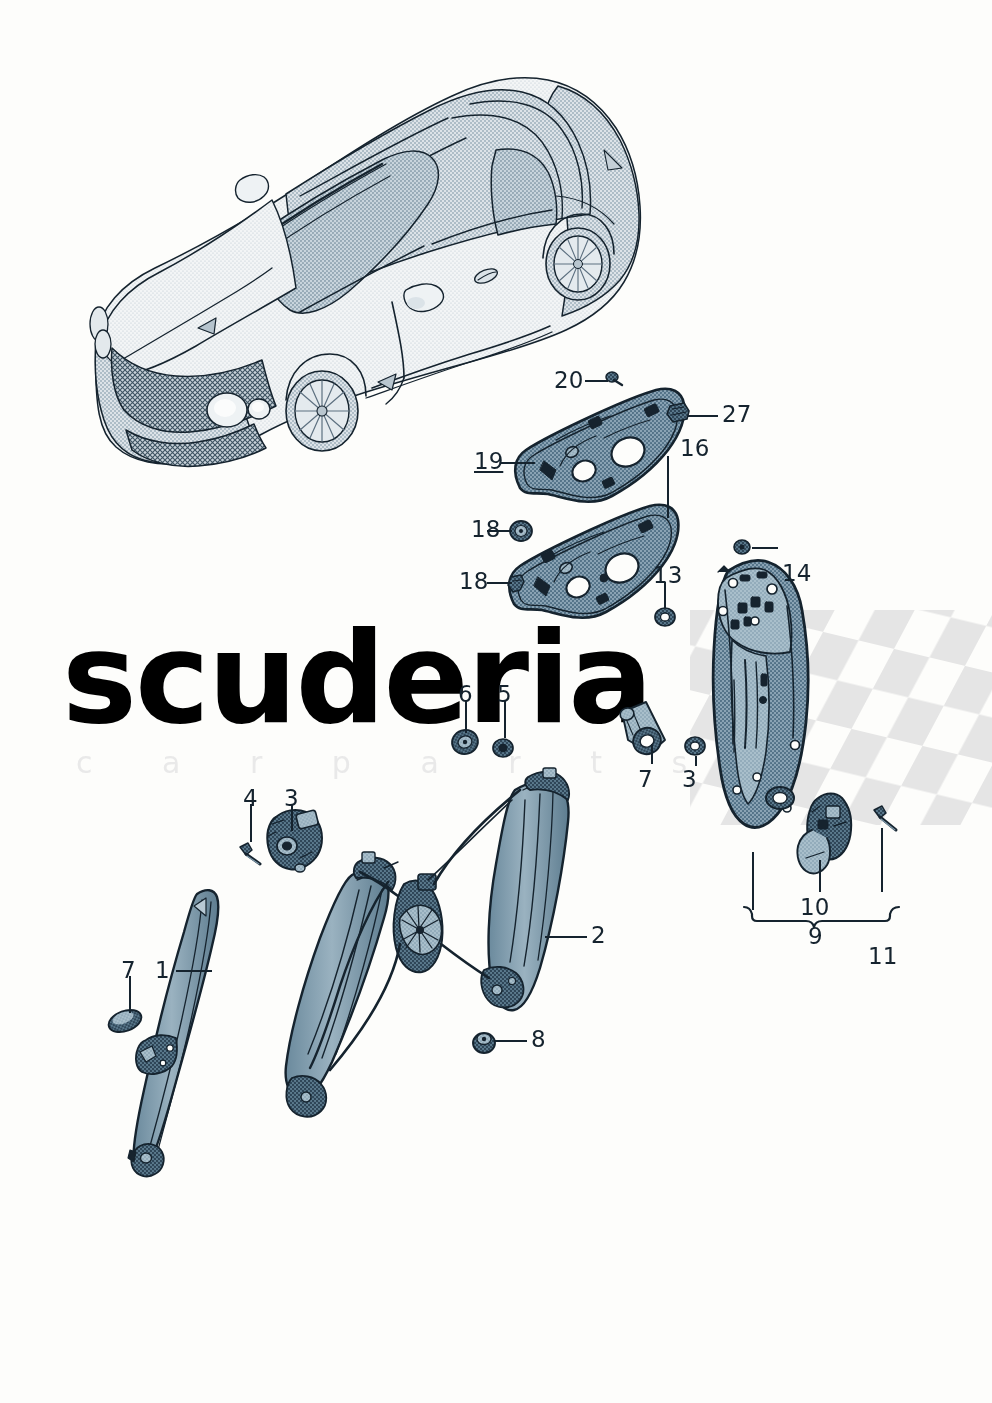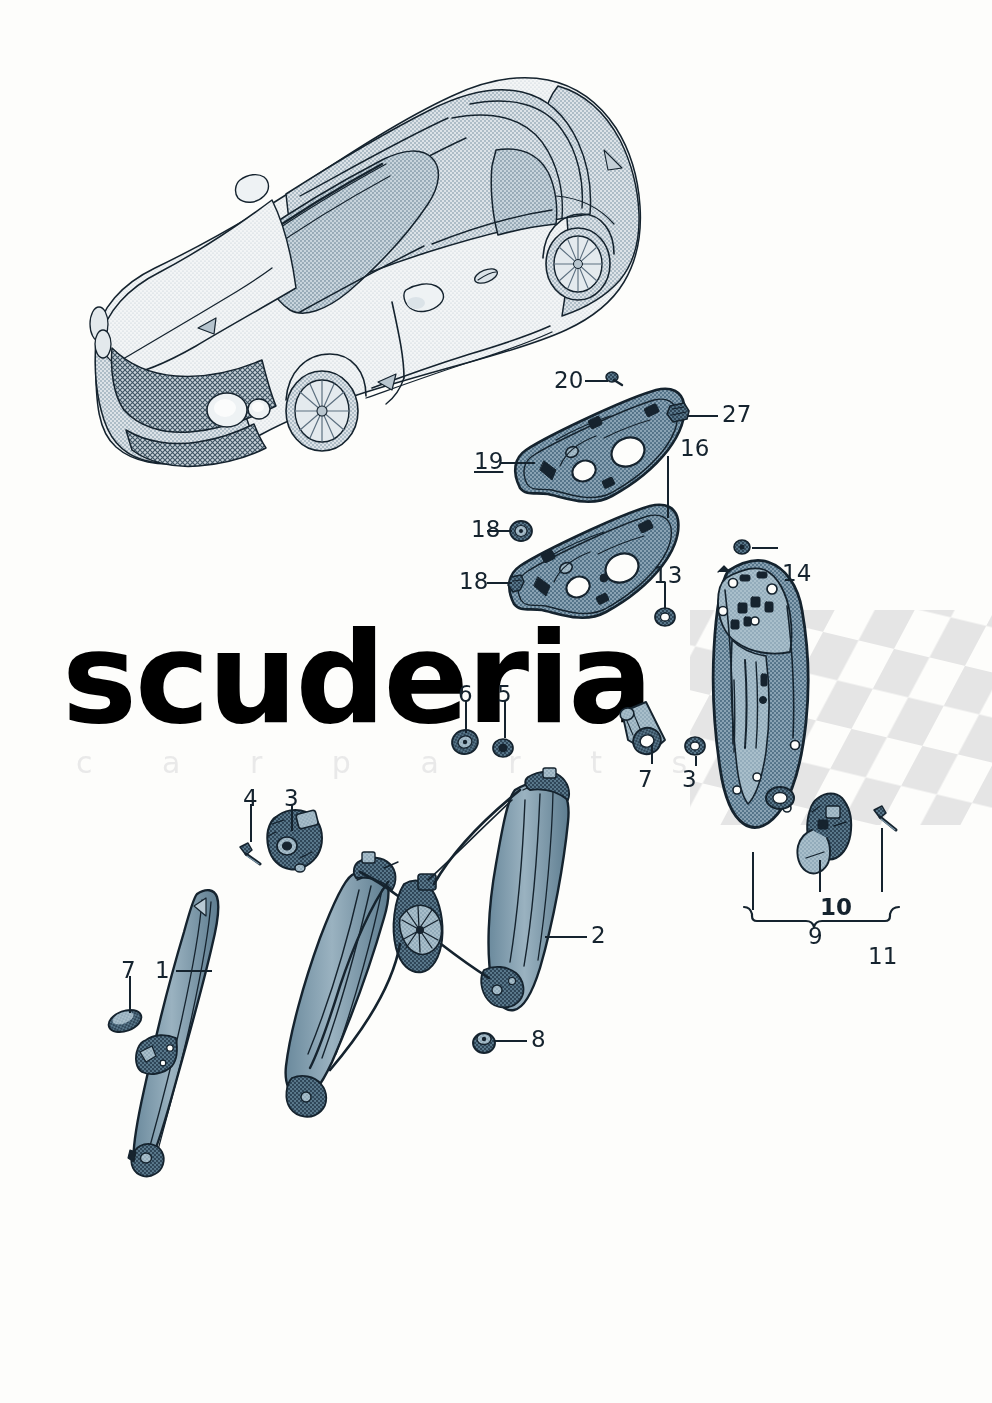--- a/index.html
+++ b/index.html
@@ -571,21 +571,21 @@
   <div>
     <div class="callout" style="left:155px; top:959px;">1</div>
     <div class="callout" style="left:591px; top:924px;">2</div>
     <div class="callout" style="left:284px; top:787px;">3</div>
     <div class="callout" style="left:243px; top:787px;">4</div>
     <div class="callout" style="left:497px; top:683px;">5</div>
     <div class="callout" style="left:458px; top:683px;">6</div>
     <div class="callout" style="left:121px; top:959px;">7</div>
     <div class="callout" style="left:531px; top:1028px;">8</div>
     <div class="callout" style="left:808px; top:925px;">9</div>
-    <div class="callout" style="left:820px; top:896px;font-weight:bold;">10</div>
+    <div class="callout" style="left:800px; top:896px;">10</div>
     <div class="callout" style="left:868px; top:945px;">11</div>
     <div class="callout" style="left:682px; top:768px;">3</div>
     <div class="callout" style="left:638px; top:768px;">7</div>
     <div class="callout" style="left:782px; top:562px;">14</div>
     <div class="callout" style="left:653px; top:564px;">13</div>
     <div class="callout" style="left:680px; top:437px;">16</div>
     <div class="callout" style="left:459px; top:570px;">18</div>
     <div class="callout" style="left:471px; top:518px;">18</div>
     <div class="callout" style="left:474px; top:450px;text-decoration:underline;">19</div>
     <div class="callout" style="left:554px; top:369px;">20</div>

